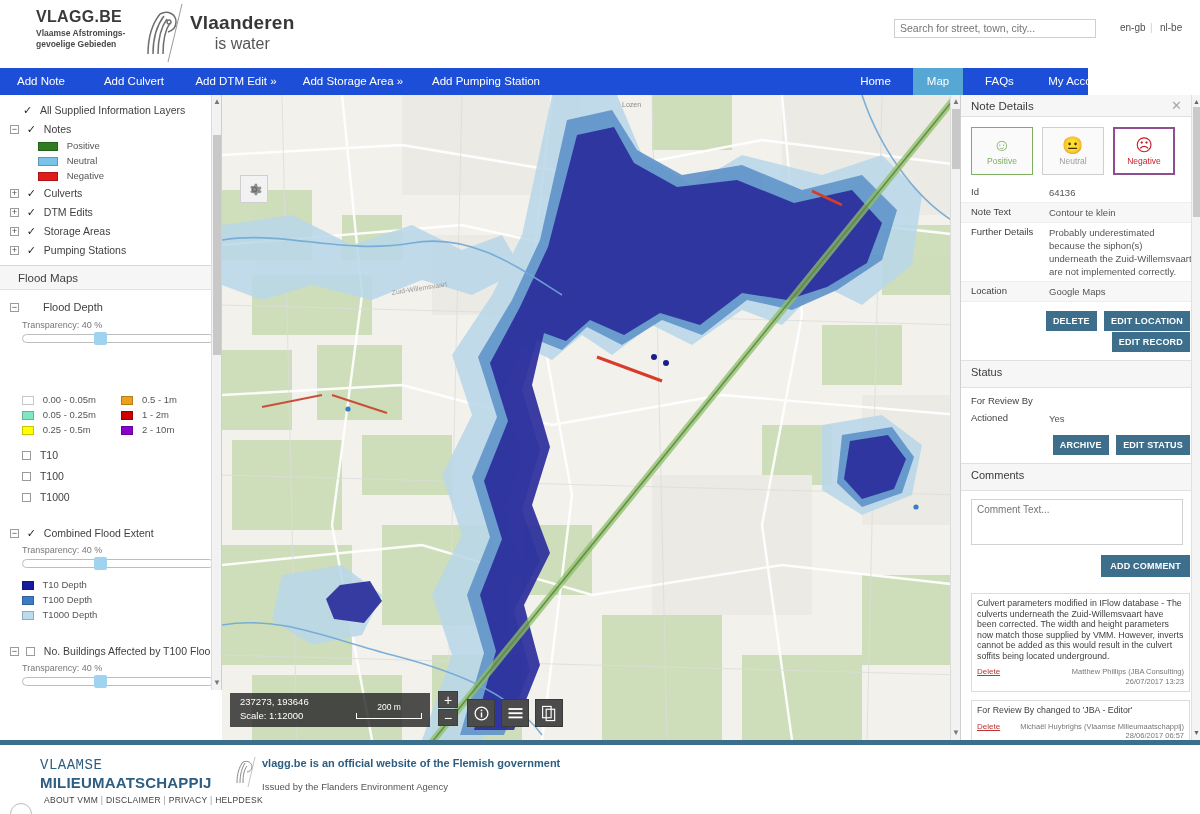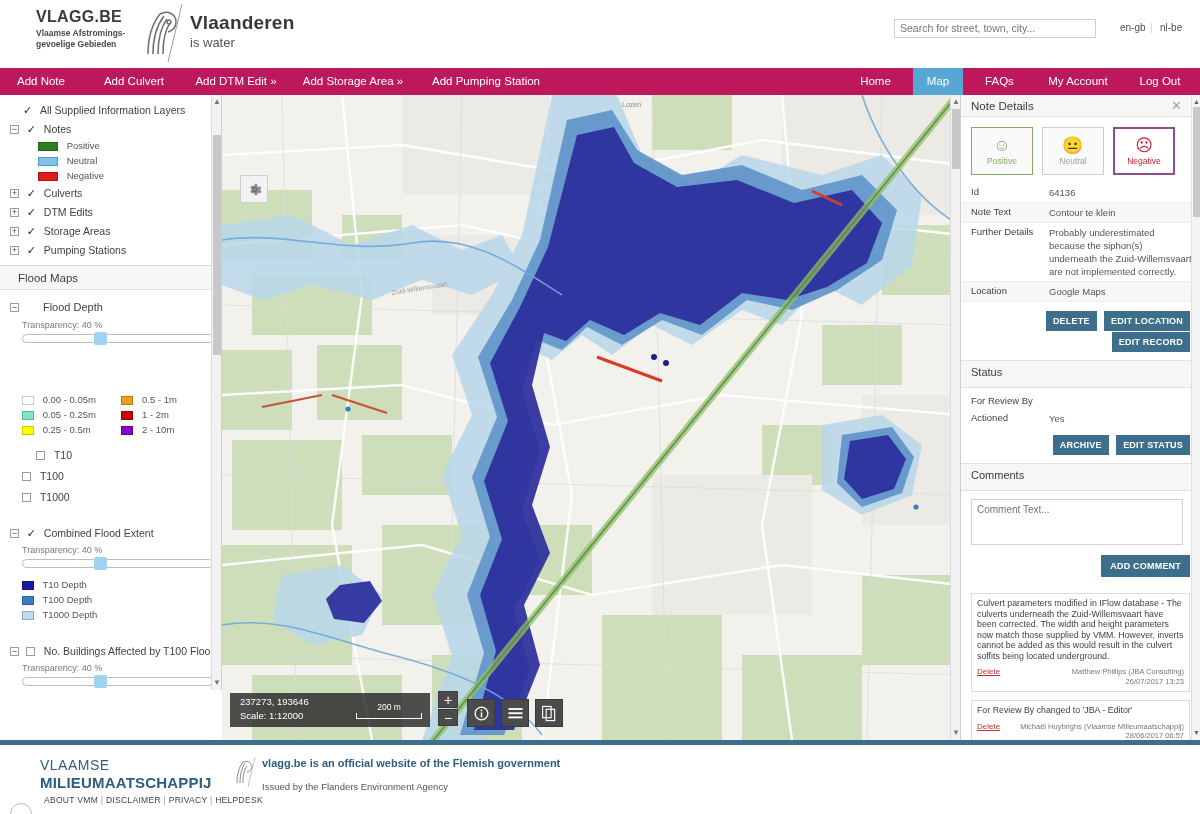--- a/index.html
+++ b/index.html
@@ -17,37 +17,37 @@
   .topbar {
     position: absolute; left: 0; top: 0; width: 1200px; height: 60px;
     background: #ffffff; border-bottom: 1px solid #ffffff;
   }
   .logo-vlagg { position: absolute; left: 36px; top: 8px; }
   .logo-vlagg .l1 { font-size: 16px; font-weight: bold; color: #3a3a3a; letter-spacing: .3px; }
   .logo-vlagg .l2 { font-size: 8.5px; font-weight: bold; color: #4a4a4a; line-height: 11px; margin-top: 2px; }
   .lion { position: absolute; left: 138px; top: 4px; width: 52px; height: 58px; }
   .vlaanderen { position: absolute; left: 190px; top: 12px; }
   .vlaanderen .v1 { font-size: 19px; font-weight: bold; color: #373737; letter-spacing: .2px; }
-  .vlaanderen .v2 { font-size: 13px; color: #555; margin-top: 1px; }
+  .vlaanderen .v2 { font-size: 16px; color: #555; margin-top: 1px; text-align: center; }
 
   .search-wrap { position: absolute; left: 894px; top: 18px; }
   .search-input {
     width: 202px; height: 19px; font-size: 10.5px; color: #9b9b9b;
     border: 1px solid #cfcfcf; background: #fff; padding: 1px 5px;
     font-family: "Liberation Sans", sans-serif; outline: none;
   }
   .lang { position: absolute; top: 22px; font-size: 10px; color: #4f4f4f; }
   .lang.en { left: 1120px; }
   .lang.divider { left: 1150px; color: #cfcfcf; }
   .lang.nl { left: 1160px; }
 
   
   .nav {
-    position: absolute; left: 0; top: 68px; width: 1200px; height: 27px;
-    background: #be185d;
+    position: absolute; left: 0; top: 68px; width: 1088px; height: 27px;
+    background: #1d4ed8;
   }
   .nav .item {
     position: absolute; top: 0; height: 27px; line-height: 27px;
     font-size: 11.5px; color: #ffffff; text-align: center; cursor: pointer;
   }
   .nav .item.active { background: #57a7d4; }
 
   
   .sidebar {
     position: absolute; left: 0; top: 95px; width: 222px; height: 595px;
@@ -182,21 +182,21 @@
   .cmt .foot { margin-top: 6px; position: relative; height: 20px; }
   .cmt .del { position: absolute; left: 0; top: 0; font-size: 8px; color: #b33; text-decoration: underline; cursor: pointer;}
   .cmt .meta { position: absolute; right: 0; top: 0; font-size: 7.5px; color: #777; text-align: right; line-height: 9.5px; }
 
   
   .footer {
     position: absolute; left: 0; top: 740px; width: 1200px; height: 74px; background: #ffffff;
     border-top: 5px solid #3d6e8b;
   }
   .f-vmm { position: absolute; left: 40px; top: 12px; color: #2d5d80; line-height: 17px; }
-  .f-vmm .a { font-size: 14px; letter-spacing: .5px; }
+  .f-vmm .a { font-size: 14px; letter-spacing: .5px; font-family: Liberation Mono, monospace; }
   .f-vmm .b { font-size: 15px; font-weight: bold; letter-spacing: .2px; }
   .f-lion { position: absolute; left: 232px; top: 12px; width: 26px; height: 30px; }
   .f-txt { position: absolute; left: 262px; top: 12px; }
   .f-txt .t1 { font-size: 11px; font-weight: bold; color: #2d5d80; }
   .f-txt .t2 { font-size: 9.5px; color: #555; margin-top: 12px; }
   .f-links { position: absolute; left: 44px; top: 50px; font-size: 8.5px; color: #3f3f3f; letter-spacing: .3px; }
   .f-circle { position: absolute; left: 10px; top: 58px; width: 22px; height: 22px; border: 1px solid #bbb; border-radius: 50%; background: #fff;}
   .sep { color: #9b9b9b; }
 </style>
 </head>
@@ -331,21 +331,21 @@
           <div class="swatch-row">
             <span class="sw sm" style="background:#cc0000"></span>
             <span>1 - 2m</span>
           </div>
           <div class="swatch-row">
             <span class="sw sm" style="background:#8800cc"></span>
             <span>2 - 10m</span>
           </div>
         </div>
       </div>
-      <div class="row" style="padding-left:36px;margin-top:8px">
+      <div class="row" style="padding-left:22px;margin-top:8px">
         <span class="chk empty"></span>
         <span class="lbl">T10</span>
       </div>
       <div class="row" style="padding-left:22px;margin-top:2px">
         <span class="chk empty"></span>
         <span class="lbl">T100</span>
       </div>
       <div class="row" style="padding-left:22px;margin-top:2px">
         <span class="chk empty"></span>
         <span class="lbl">T1000</span>

